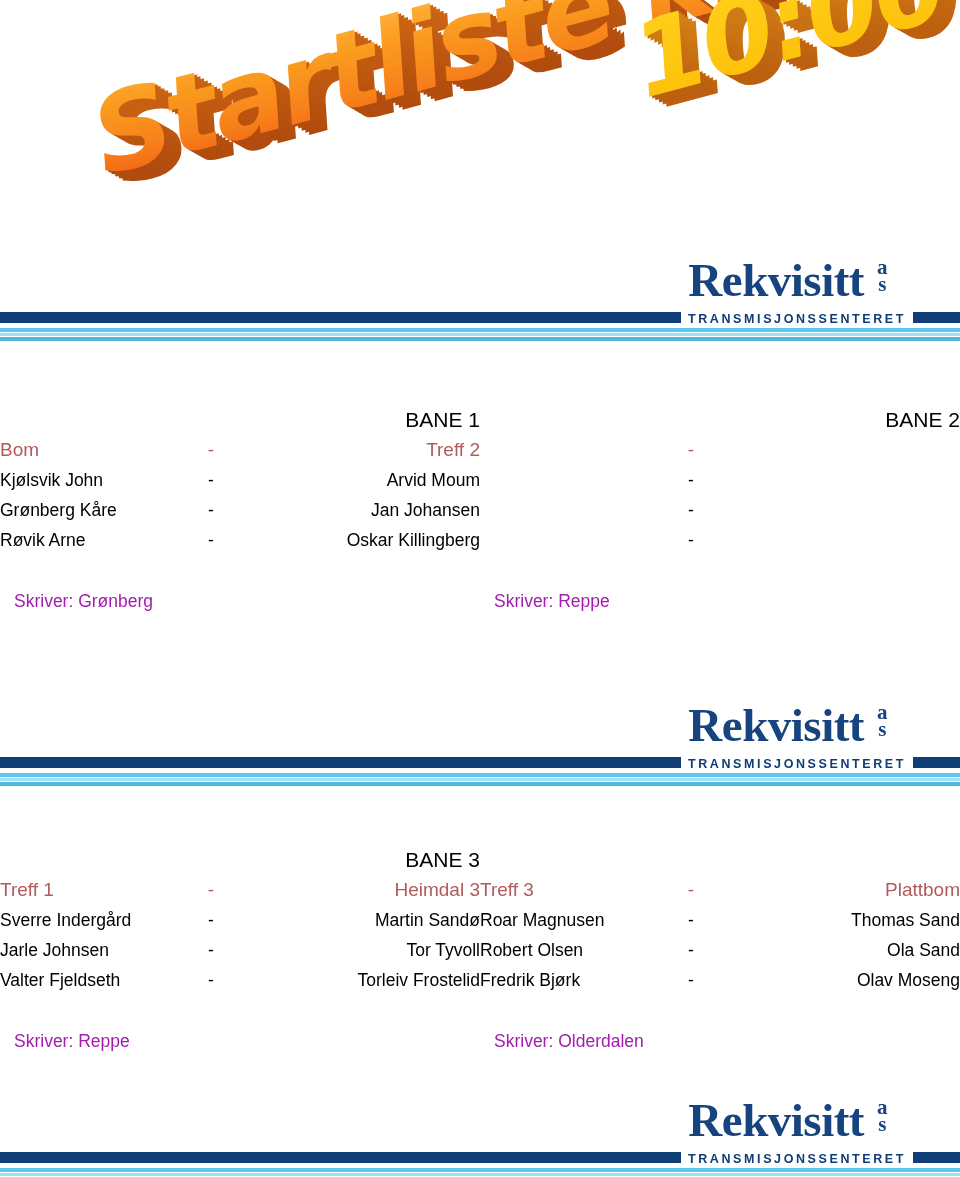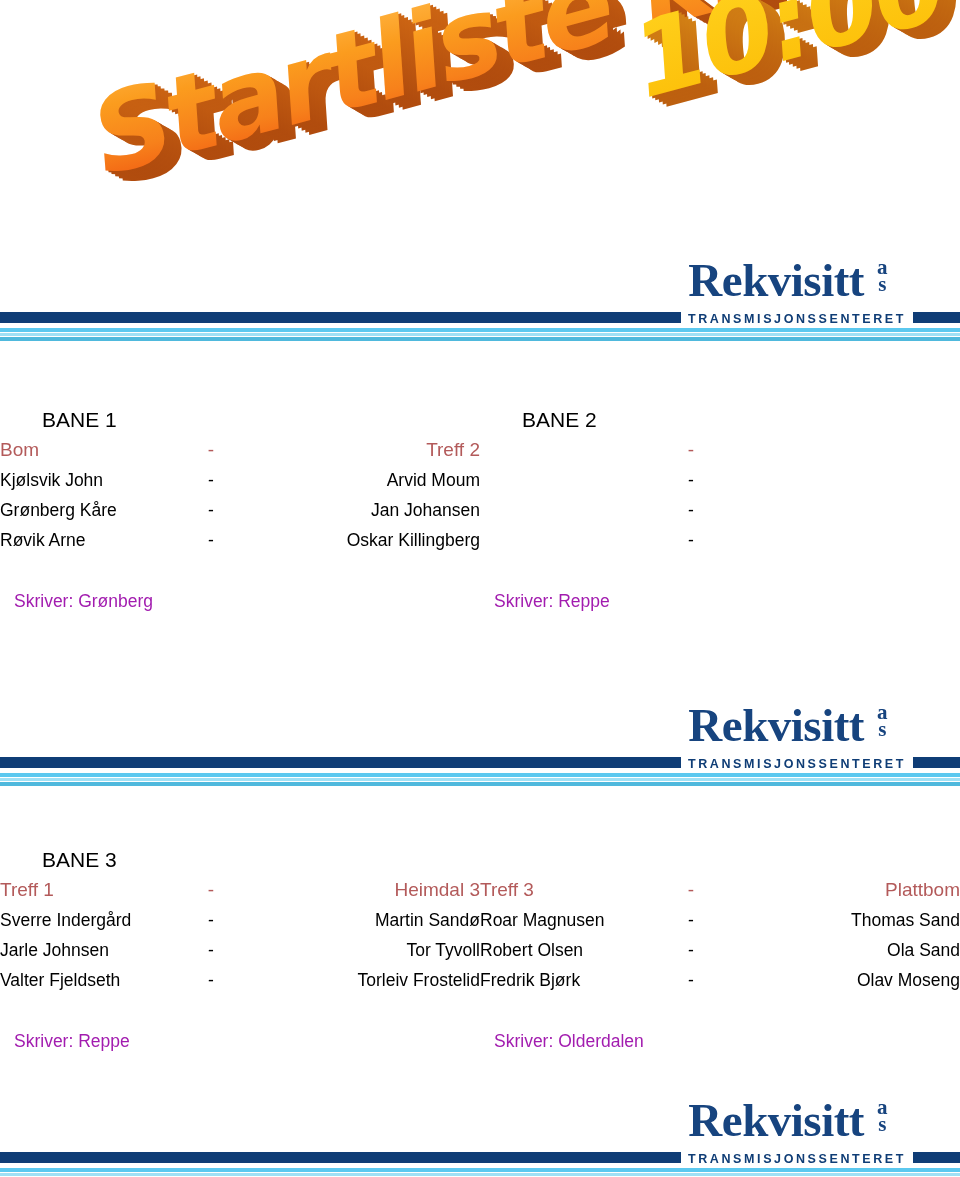--- a/index.html
+++ b/index.html
@@ -102,22 +102,22 @@
     position: absolute;
     left: 0; width: 960px;
     font-family: "Liberation Sans", "DejaVu Sans", sans-serif;
   }
   .panes { display: flex; width: 960px; }
   .pane  { width: 480px; position: relative; }
 
   .bane-title {
     font-size: 21px;
     color: #000000;
-    text-align: left;
-    padding-left: 42px;
+    text-align: right;
+    padding-left: 56px;
     height: 30px;
     line-height: 30px;
     white-space: nowrap;
   }
 
   .rowline {
     display: flex;
     height: 30px;
     align-items: center;
     font-size: 17.5px;

